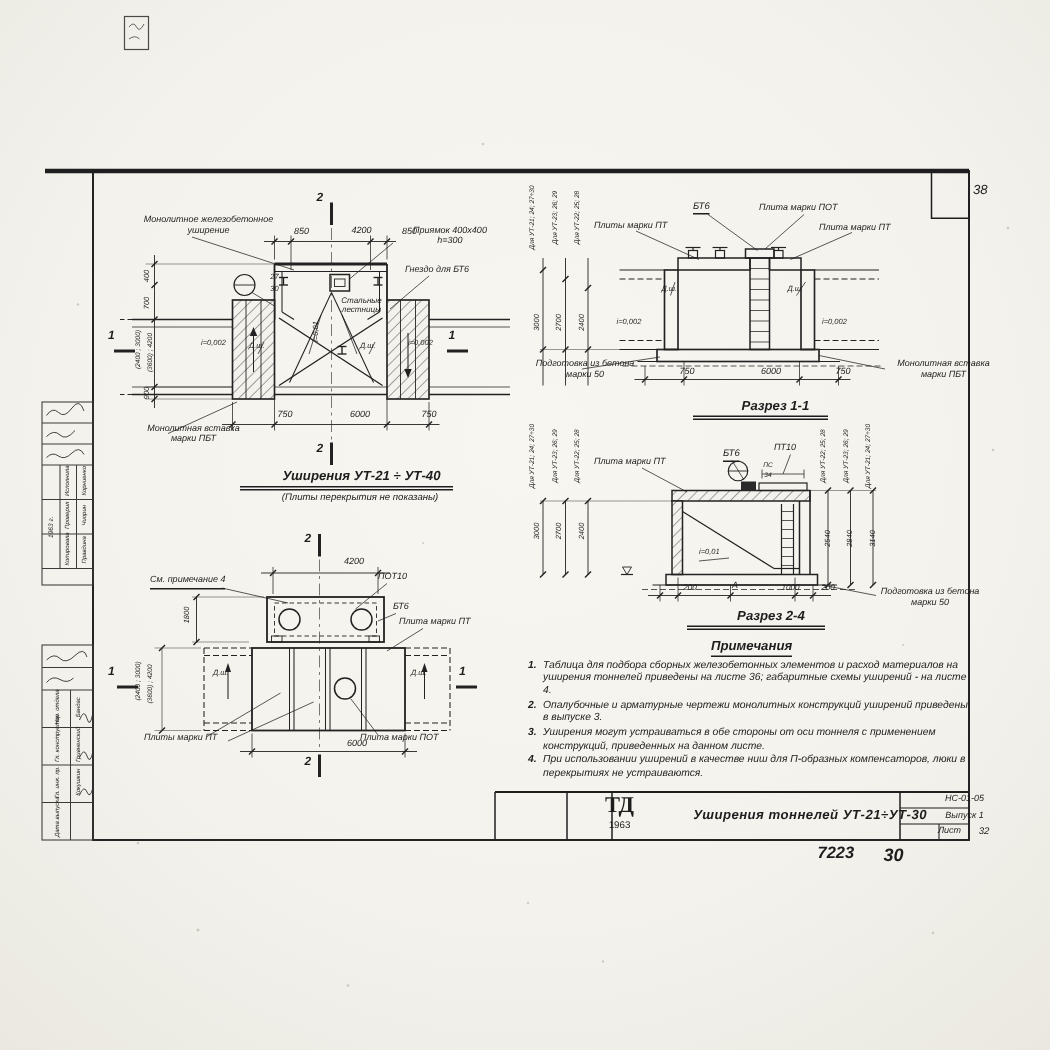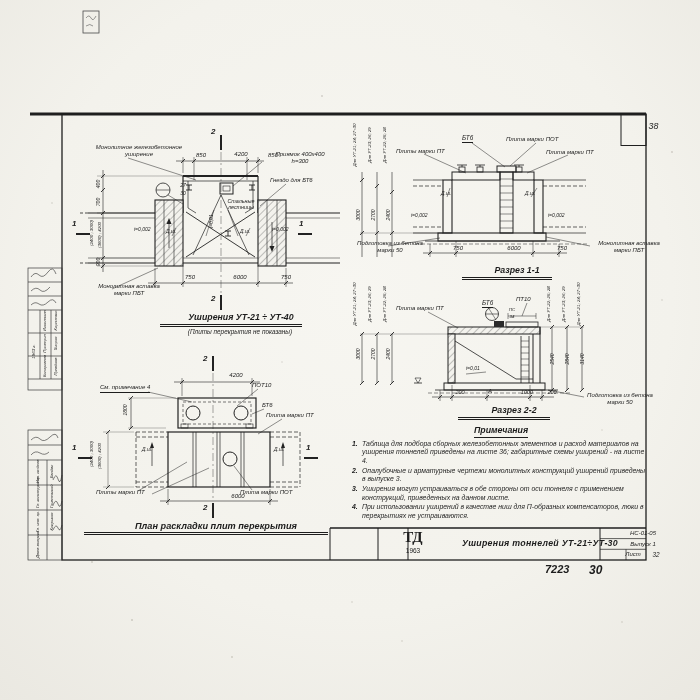--- a/index.html
+++ b/index.html
@@ -535,40 +535,39 @@
 <div class="lb t6" style="left:516px;top:296px;">ПТ10</div>
 <div class="lb t45 c" style="left:485px;top:307.5px;width:14px;">ПС</div>
 <div class="lb t45 c" style="left:485px;top:314.5px;width:14px;">34</div>
 <div class="lb t5" style="left:466px;top:366px;">i=0,01</div>
 <div class="lb t6 c" style="left:556px;top:392px;width:88px;">Подготовка из бетона
 марки 50</div>
 <div class="lb t55 c" style="left:432px;top:389px;width:16px;">200</div>
 <div class="lb t6 c" style="left:462px;top:388px;width:16px;">А</div>
 <div class="lb t55 c" style="left:494px;top:389px;width:26px;">1000</div>
 <div class="lb t55 c" style="left:524px;top:389px;width:16px;">200</div>
-<div class="lb t9 b c u2" style="left:458px;top:406px;width:72px;">Разрез 2-2</div>
+<div class="lb t9 b c u2" style="left:458px;top:406px;width:72px;">Разрез 2-4</div>
 
 <div class="lb t6 u" style="left:100px;top:384px;">См. примечание 4</div>
 <div class="lb t6" style="left:252px;top:382px;">ПОТ10</div>
 <div class="lb t6" style="left:262px;top:402px;">БТ6</div>
 <div class="lb t6" style="left:266px;top:412px;width:54px;">Плита марки ПТ</div>
 <div class="lb t6" style="left:96px;top:489px;">Плиты марки ПТ</div>
 <div class="lb t6" style="left:240px;top:489px;">Плита марки ПОТ</div>
 <div class="lb t6 c" style="left:200px;top:372px;width:32px;">4200</div>
 <div class="lb t6 c" style="left:202px;top:493px;width:32px;">6000</div>
 <span class="rot t5" style="left:122px;top:423px;width:26px;">1800</span>
 <span class="rot t45" style="left:89px;top:478px;width:48px;">(2400 ; 3000)</span>
 <span class="rot t45" style="left:97px;top:480px;width:48px;">(3600) ; 4200</span>
 <div class="lb t5" style="left:142px;top:447px;">Д.ш.</div>
 <div class="lb t5" style="left:274px;top:447px;">Д.ш.</div>
 <div class="lb t8 b" style="left:72px;top:444px;">1</div>
 <div class="lb t8 b" style="left:306px;top:444px;">1</div>
 <div class="lb t8 b" style="left:203px;top:355px;">2</div>
 <div class="lb t8 b" style="left:203px;top:504px;">2</div>
-<div class="lb b c u2" style="left:84px;top:521px;width:224px;font-size:9.2px;">План раскладки плит перекрытия</div>
 
 <div class="lb t9 b u" style="left:474px;top:426px;">Примечания</div>
 <div class="notes">
   <div class="note">
         <span class="n">1.</span>
         <span class="t">Таблица для подбора сборных железобетонных элементов и расход материалов на уширения тоннелей приведены на листе 36; габаритные схемы уширений - на листе 4.</span>
       </div>
   <div class="note">
         <span class="n">2.</span>
         <span class="t">Опалубочные и арматурные чертежи монолитных конструкций уширений приведены в выпуске 3.</span>

